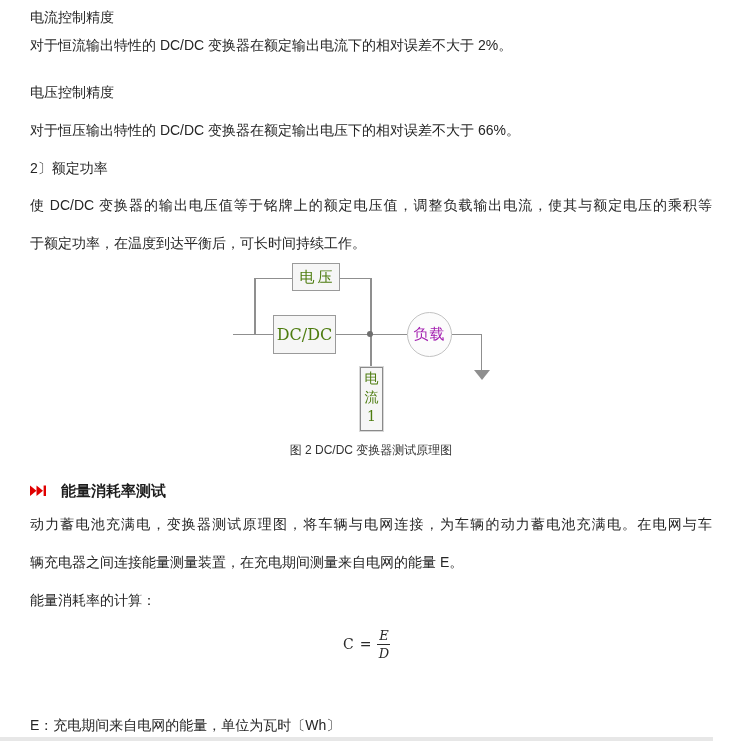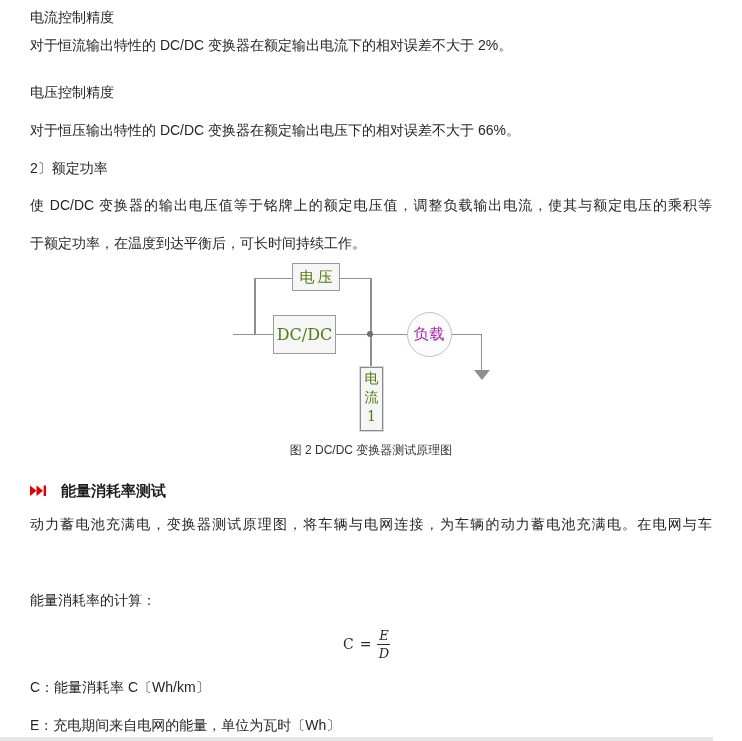--- a/index.html
+++ b/index.html
@@ -104,29 +104,29 @@
       <svg width="17" height="12" viewBox="0 0 17 12">
         <polygon points="0,0.5 6.5,5.75 0,11" fill="#e00000"></polygon>
         <polygon points="6.5,0.5 13,5.75 6.5,11" fill="#e00000"></polygon>
         <rect x="13.6" y="0.5" width="2.4" height="10.5" fill="#e00000"></rect>
       </svg>
     </span>
     <span class="sec-title">能量消耗率测试</span>
   </div>
 
   <div class="pline just" style="top:514px">动力蓄电池充满电，变换器测试原理图，将车辆与电网连接，为车辆的动力蓄电池充满电。在电网与车</div>
+  <div class="pline" style="top:552px">辆充电器之间连接能量测量装置，在充电期间测量来自电网的能量 E。</div>
   <div class="tline" style="top:590px">能量消耗率的计算：</div>
 
   <div class="formula">
     <span>C</span>
     <span>=</span>
     <span class="frac">
       <span class="ital">E</span>
       <span class="bar"></span>
       <span class="ital">D</span>
     </span>
   </div>
 
-  <div class="tline" style="top:677px">C：能量消耗率 C〔Wh/km〕</div>
   <div class="tline" style="top:715px">E：充电期间来自电网的能量，单位为瓦时〔Wh〕</div>
 
   <div class="bottom-strip"></div>
 </div>
 
 </body></html>

